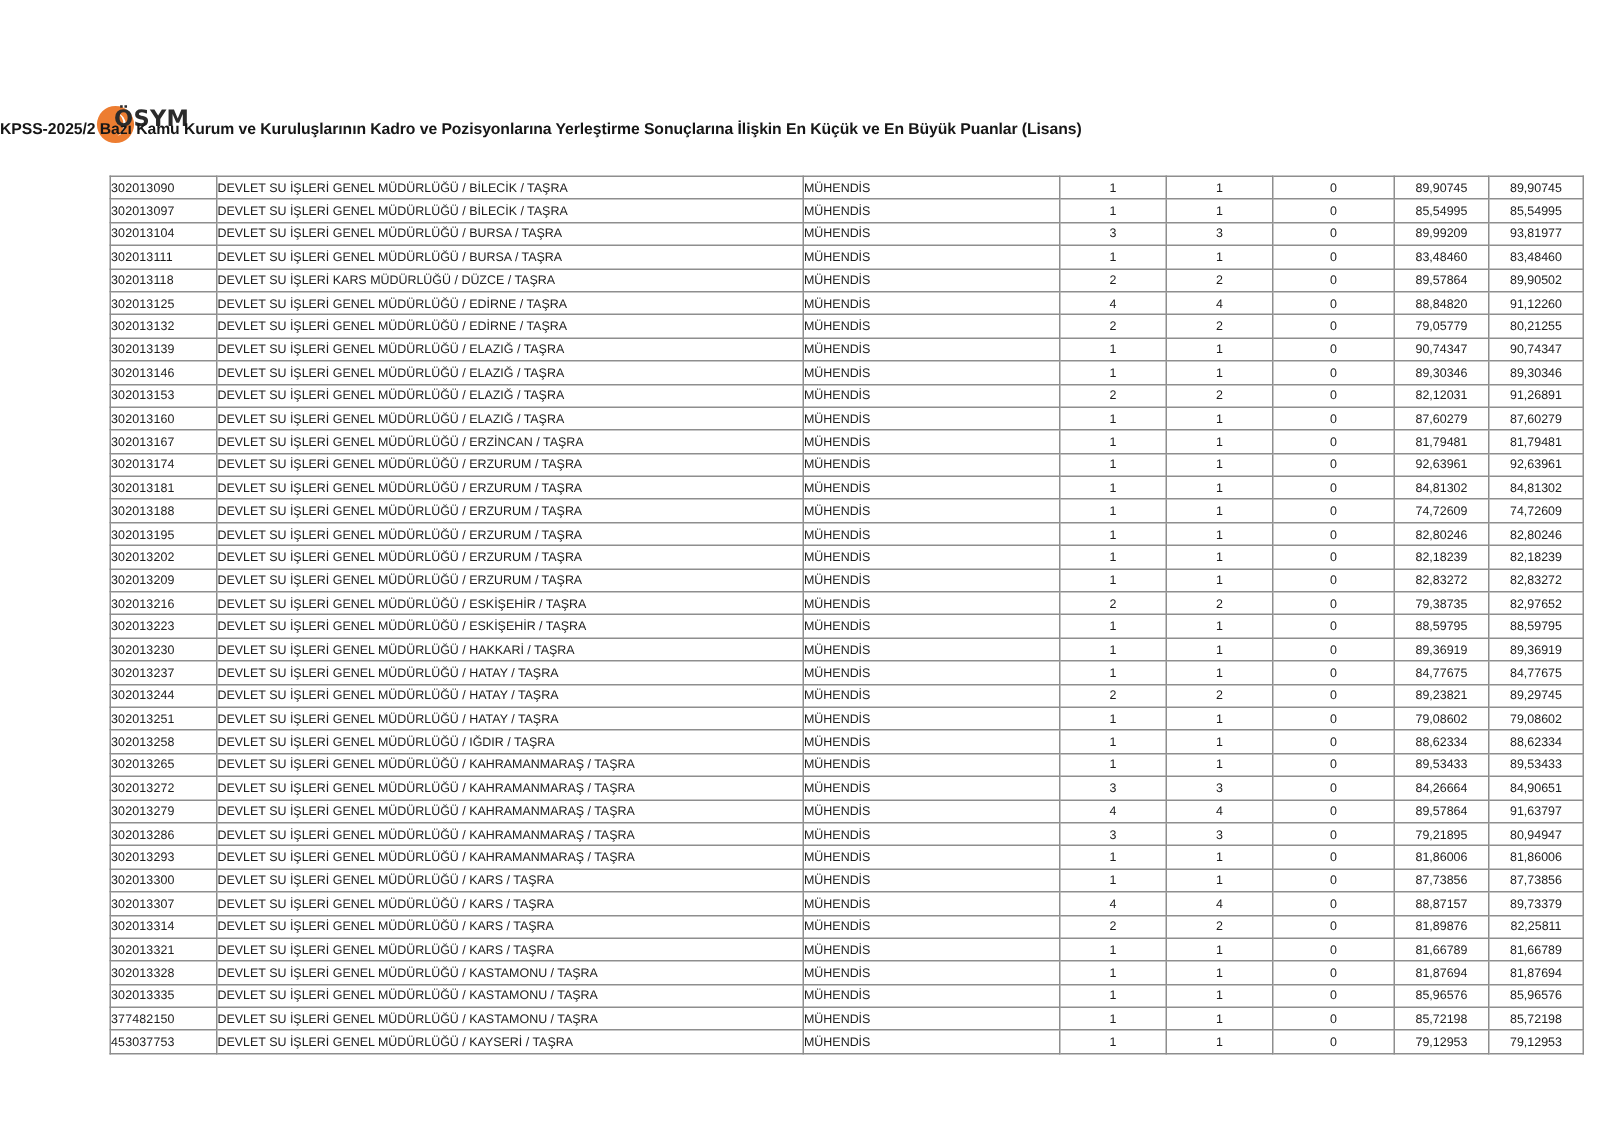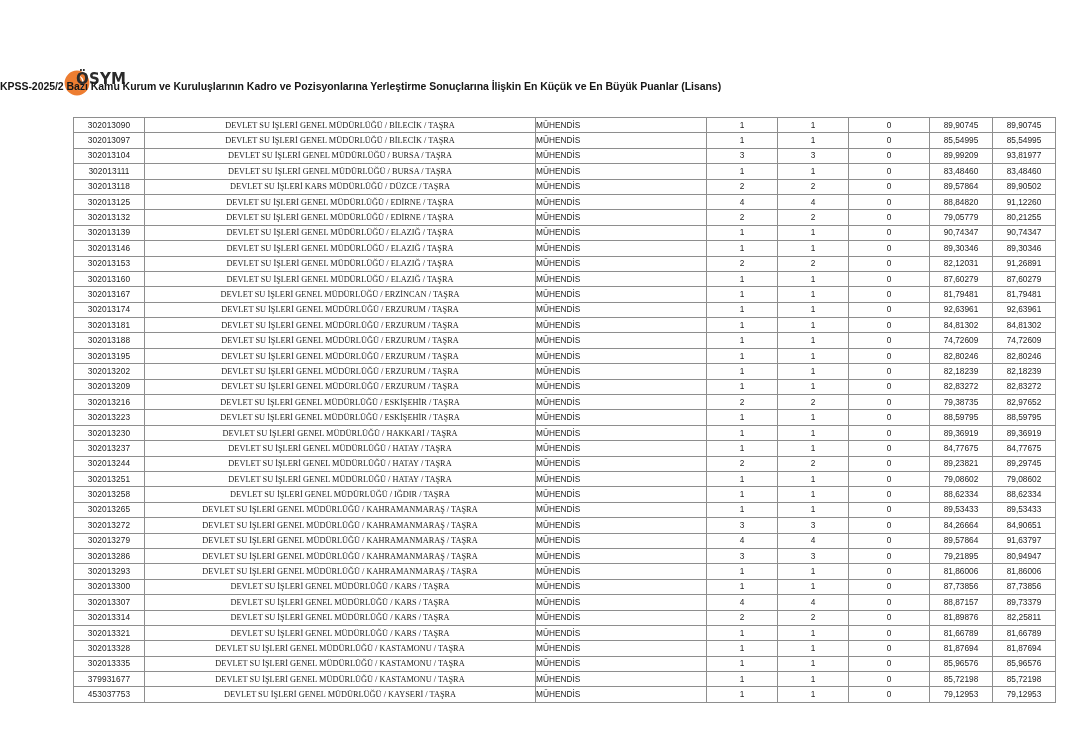--- a/index.html
+++ b/index.html
@@ -41,22 +41,22 @@
   }
   table.grid td{
     border:1px solid #8e8e8e;
     height:14.4px;
     padding:0 0 0 0;
     overflow:hidden;
     white-space:nowrap;
     line-height:13px;
     vertical-align:middle;
   }
-  td.c-code{width:70px;text-align:center;letter-spacing:.1px;}
-  td.c-inst{width:390px;text-align:center;padding-left:3px;font-family:Liberation Serif, serif;}
+  td.c-code{width:70px;letter-spacing:.1px;}
+  td.c-inst{width:390px;text-align:left;padding-left:3px;}
   td.c-title{width:170px;text-align:left;padding-left:2px;margin-left:40px;}
   td.c-num{width:70px;text-align:center;}
   td.c-num3{width:80px;text-align:center;}
   td.c-score{width:62px;text-align:center;letter-spacing:0;}
 </style>
 </head>
 <body>
 
 <div class="page">
 
@@ -428,21 +428,21 @@
             <td class="c-code">302013335</td>
             <td class="c-inst">DEVLET SU İŞLERİ GENEL MÜDÜRLÜĞÜ / KASTAMONU / TAŞRA</td>
             <td class="c-title">MÜHENDİS</td>
             <td class="c-num">1</td>
             <td class="c-num">1</td>
             <td class="c-num3">0</td>
             <td class="c-score">85,96576</td>
             <td class="c-score">85,96576</td>
           </tr>
           <tr>
-            <td class="c-code">379931677</td>
+            <td class="c-code">377482150</td>
             <td class="c-inst">DEVLET SU İŞLERİ GENEL MÜDÜRLÜĞÜ / KASTAMONU / TAŞRA</td>
             <td class="c-title">MÜHENDİS</td>
             <td class="c-num">1</td>
             <td class="c-num">1</td>
             <td class="c-num3">0</td>
             <td class="c-score">85,72198</td>
             <td class="c-score">85,72198</td>
           </tr>
           <tr>
             <td class="c-code">453037753</td>

